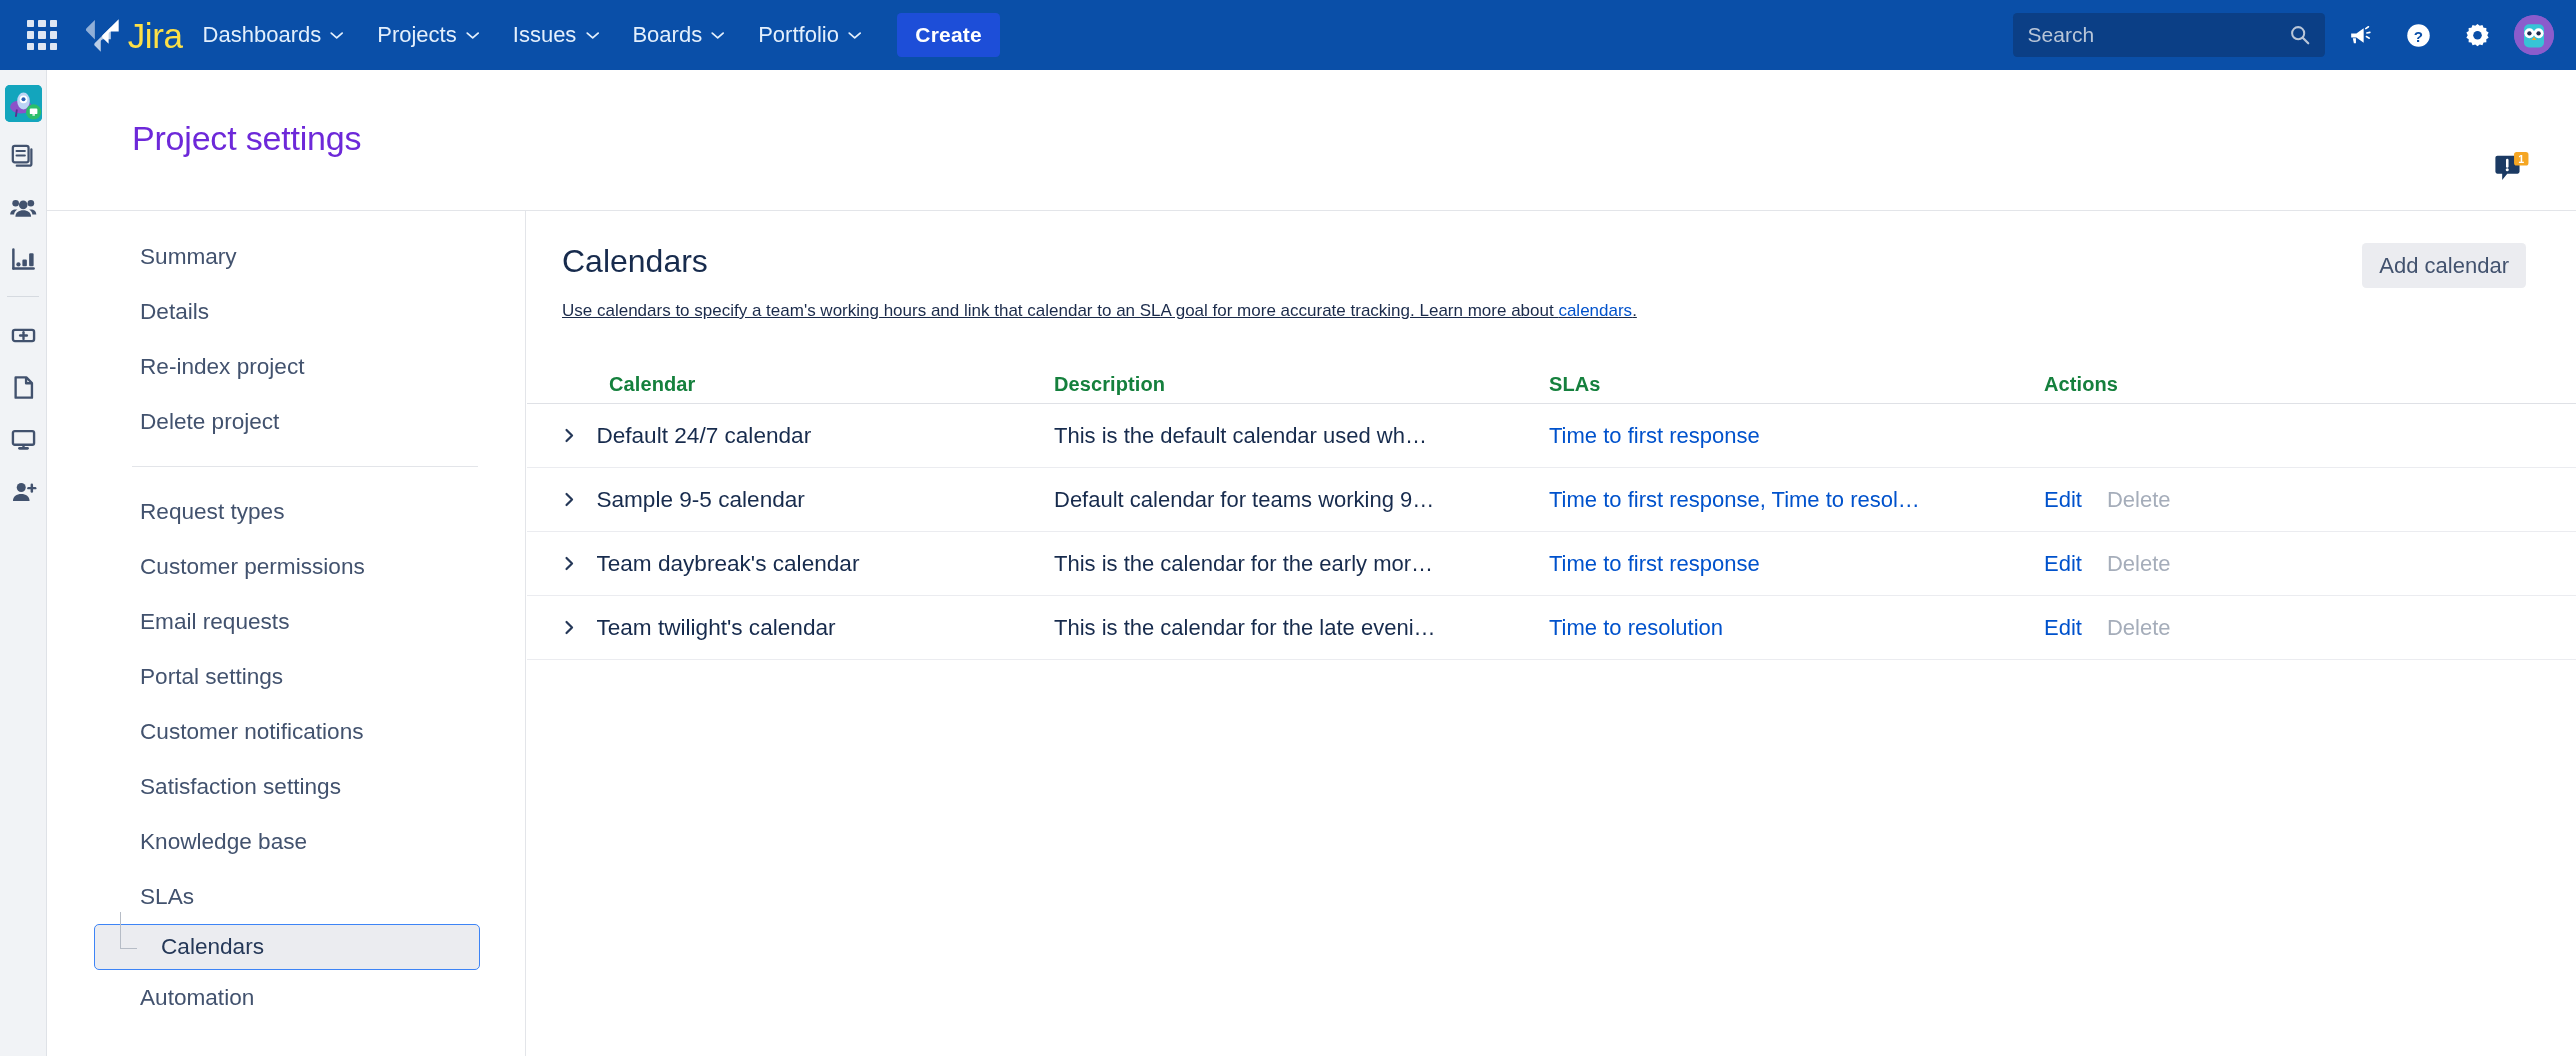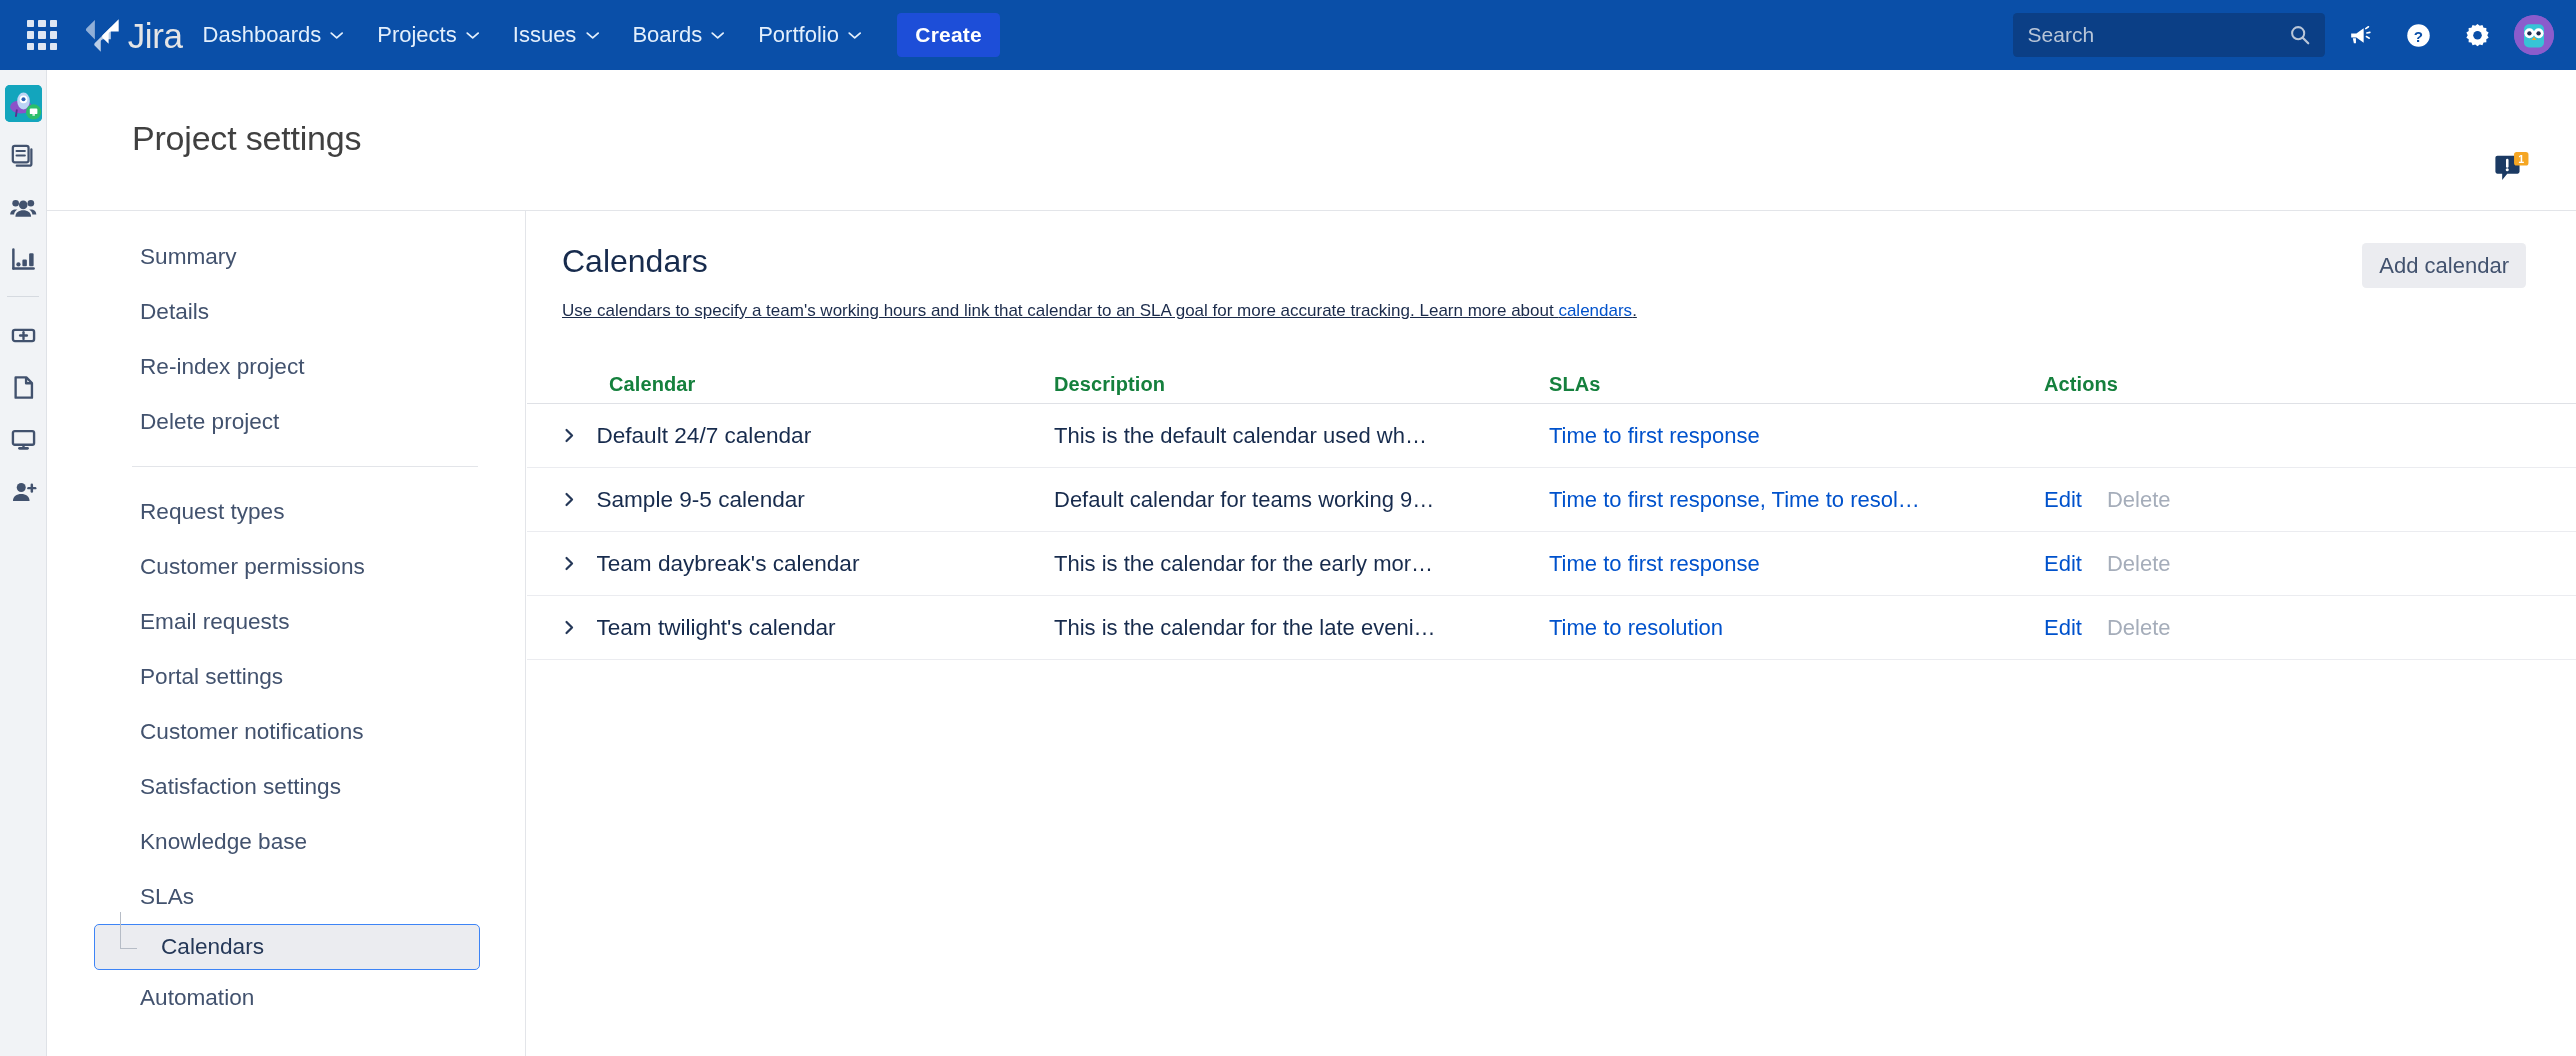--- a/index.html
+++ b/index.html
@@ -38,21 +38,21 @@
   .grid9 i { background: #dfe7f3; border-radius: 0.8px; display: block; width: 7.5px; height: 7.5px; }
 
   .jiralogo {
     display: flex; align-items: center;
     margin-left: 20px;
     cursor: pointer;
   }
   .jiralogo .jmark { width: 37px; height: 37px; margin-right: 6.7px; }
   .jiralogo .jtext {
     font-size: 35px;
-    color: #e5e5e5;
+    color: #fde047;
     letter-spacing: -0.4px;
     font-weight: 400;
     line-height: 1;
     position: relative;
     top: 0.8px;
   }
 
   .navitem {
     display: flex; align-items: center;
     height: 70px;
@@ -171,21 +171,21 @@
     top: 70px; left: 47px;
     width: 2529px; height: 141px;
     background: #ffffff;
     border-bottom: 0.8px solid #e3e5e9;
     z-index: 10;
   }
   #pagetitle {
     position: absolute;
     left: 85px; top: 49px;
     font-size: 34px;
-    color: #404040;
+    color: #6d28d9;
     font-weight: 500;
     letter-spacing: -0.2px;
   }
   #feedbackbtn {
     position: absolute;
     right: 45px; top: 99px;
     transform: translateY(-50%);
     width: 39px; height: 39px;
     cursor: pointer;
   }

